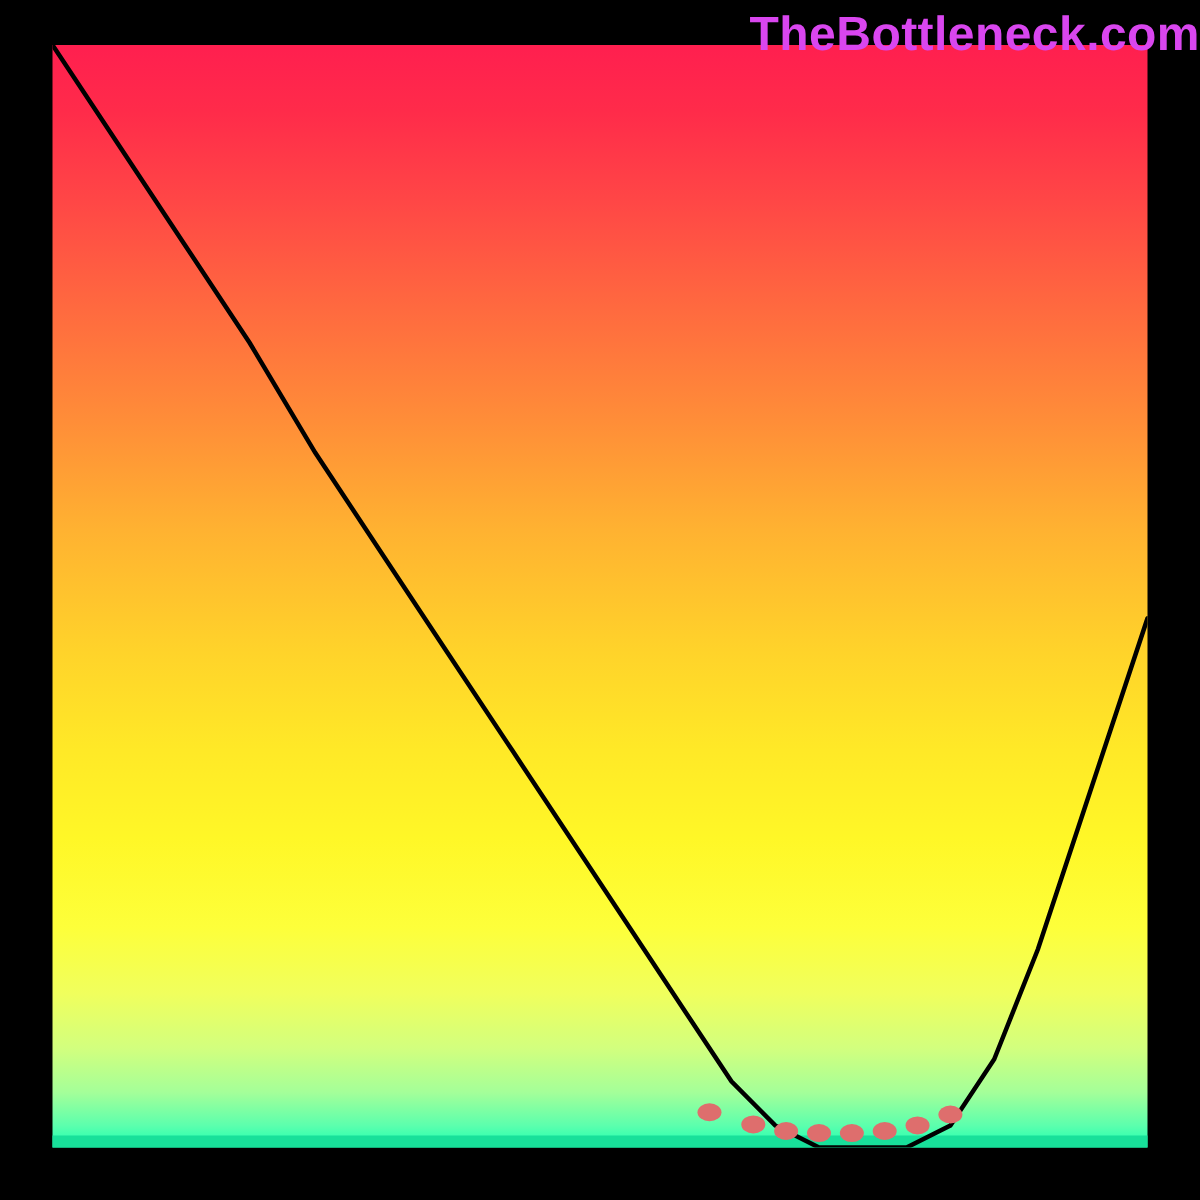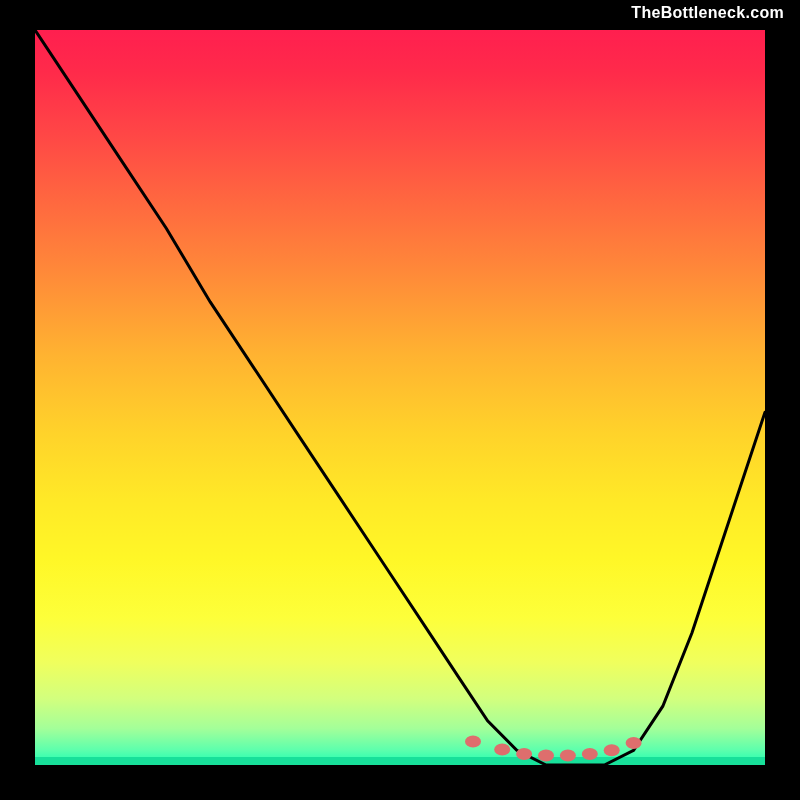--- a/index.html
+++ b/index.html
@@ -13,23 +13,23 @@
   }
   .frame {
     position: relative;
     width: 800px;
     height: 800px;
     background: #000;
   }
   .watermark {
     position: absolute;
     top: 4px;
-    right: 16px;
-    color: #ffffff;
-    font-size: 16px;
+    right: 0;
+    color: #d946ef;
+    font-size: 32px;
     font-weight: 600;
     letter-spacing: 0.3px;
     z-index: 5;
   }
   .plot {
     position: absolute;
     left: 35px;
     top: 30px;
     width: 730px;
     height: 735px;

